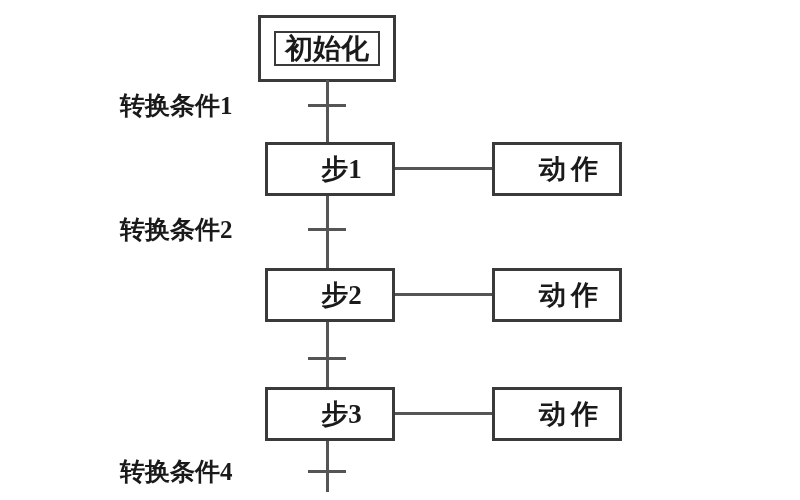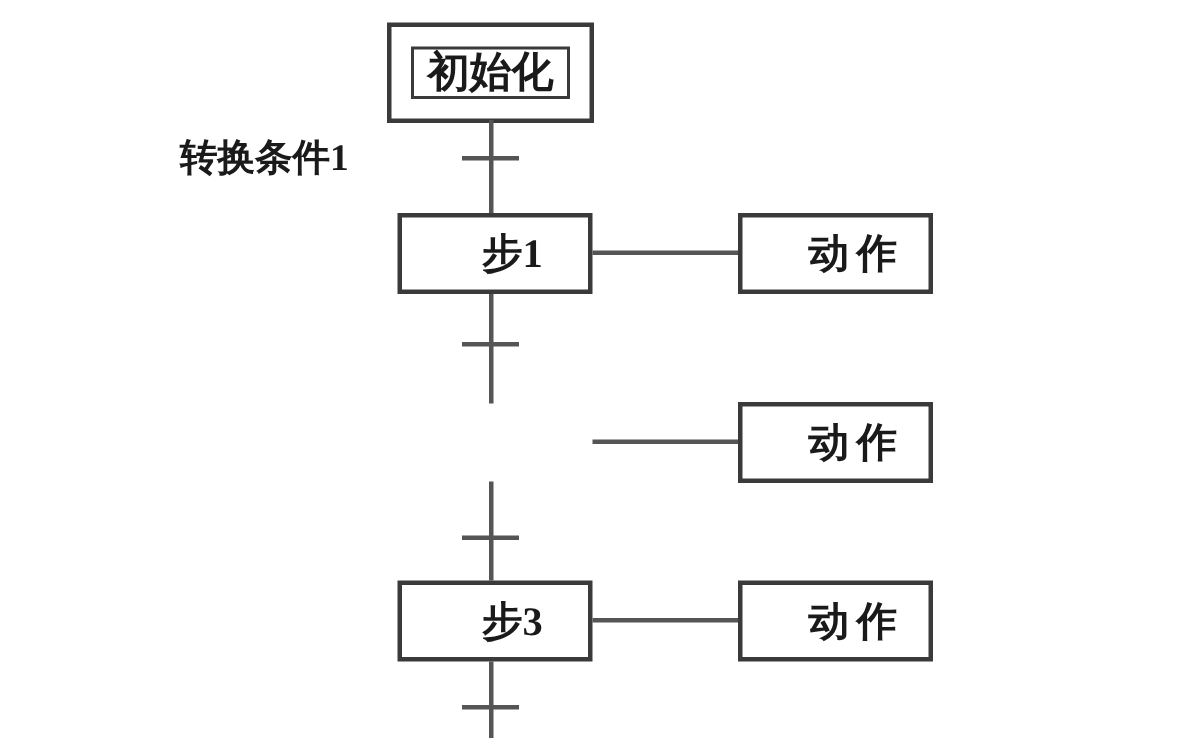--- a/index.html
+++ b/index.html
@@ -128,23 +128,28 @@
   <div class="vline seg2"></div>
   <div class="vline seg3"></div>
   <div class="vline seg4"></div>
 
   <div class="tick t1"></div>
   <div class="tick t2"></div>
   <div class="tick t3"></div>
   <div class="tick t4"></div>
 
   <div class="tlabel l1">转换条件1</div>
+  <div class="tlabel l2">转换条件2</div>
+  <div class="tlabel l4">转换条件4</div>
 
   <div class="box step r1">
     <span>步1</span>
+  </div>
+  <div class="box step r2">
+    <span>步2</span>
   </div>
   <div class="box step r3">
     <span>步3</span>
   </div>
 
   <div class="hline c1"></div>
   <div class="hline c2"></div>
   <div class="hline c3"></div>
 
   <div class="box action r1">

